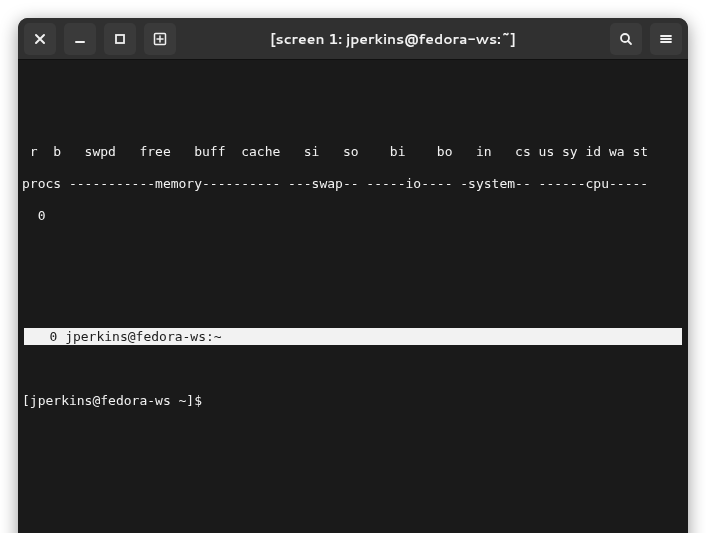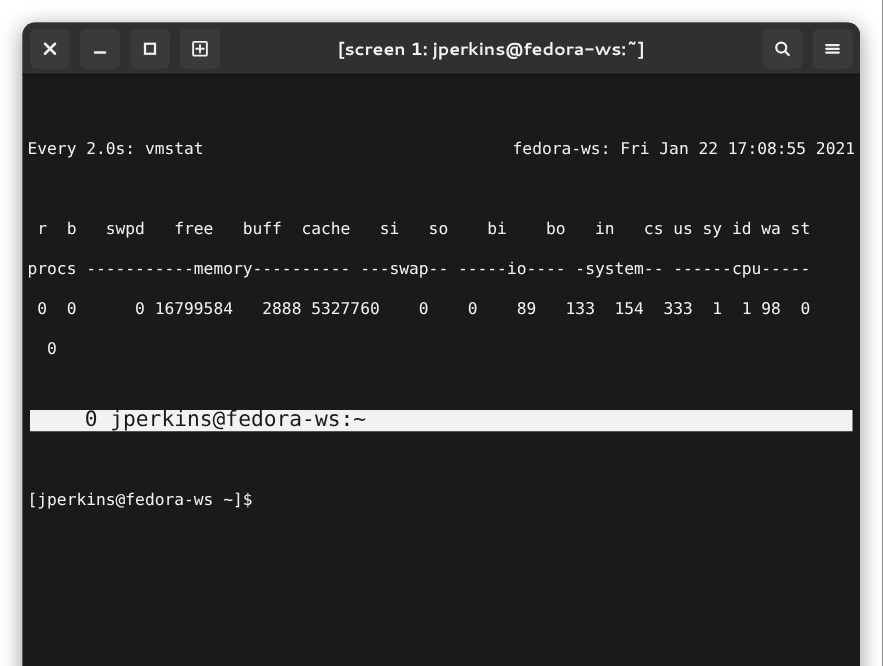--- a/index.html
+++ b/index.html
@@ -59,24 +59,24 @@
       font-size: 13px;
       line-height: 16px;
       white-space: pre;
       padding: 4px 4px 6px 4px;
       min-height: 456px;
     }
     .status-bar {
       background: #f2f2f2;
       color: #1a1a1a;
       font-family: "Monospace", "DejaVu Sans Mono", monospace;
-      font-size: 17px;
+      font-size: 13px;
       line-height: 17px;
       white-space: pre;
-      padding: 0 13px;
+      padding: 0 2px;
       margin: 0 2px;
     }
     .pane-top { height: 200px; overflow: hidden; }
     .pane-bottom { height: 186px; overflow: hidden; }
     .term-line { white-space: pre; }
     .flex-line { display: flex; justify-content: space-between; }
   </style>
 </head>
 <body>
 
@@ -116,25 +116,23 @@
       <div class="tb-btn">
         <svg viewBox="0 0 14 14">
           <path d="M2 4 H12 M2 7 H12 M2 10 H12" stroke="#f0f0f0" stroke-width="1.8" stroke-linecap="round"></path>
         </svg>
       </div>
     </div>
   </div>
 
   <div class="terminal">
     <div class="pane-top">
-<div class="term-line flex-line"><span>Every 2.0s: vmstat</span><span>fedora-ws: Fri Jan 22 17:08:55 2021</span></div>
 <div class="term-line"> </div>
 <div class="term-line"> r  b   swpd   free   buff  cache   si   so    bi    bo   in   cs us sy id wa st</div>
 <div class="term-line">procs -----------memory---------- ---swap-- -----io---- -system-- ------cpu-----</div>
-<div class="term-line"> 0  0      0 16799584   2888 5327760    0    0    89   133  154  333  1  1 98  0</div>
 <div class="term-line">  0</div>
     </div>
     <div class="status-bar">   0 jperkins@fedora-ws:~                                                       </div>
     <div class="pane-bottom">
 <div class="term-line">[jperkins@fedora-ws ~]$ </div>
     </div>
     
   </div>
 </div>
 

